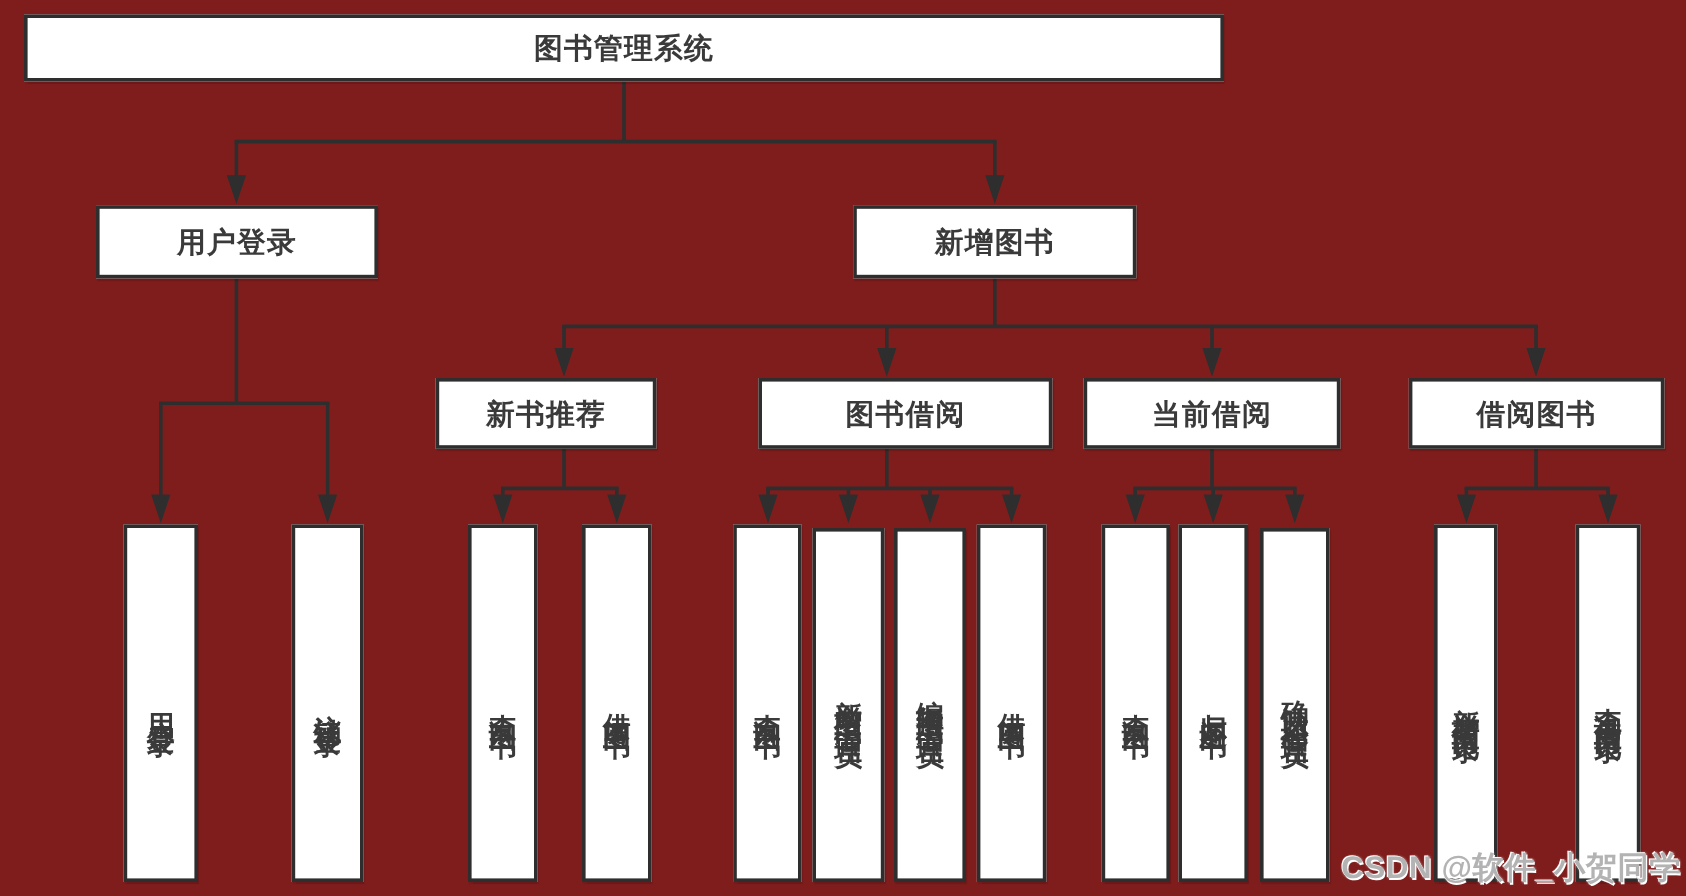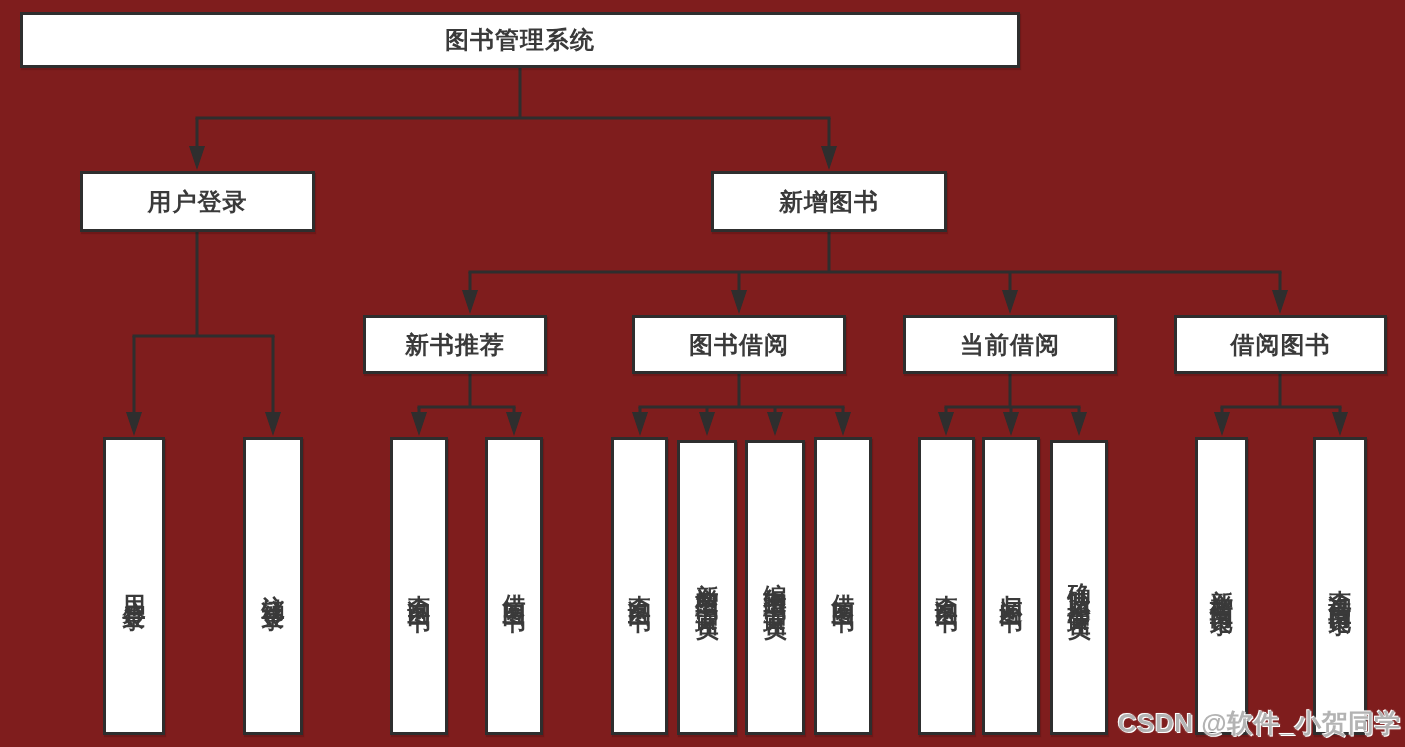--- a/index.html
+++ b/index.html
@@ -148,21 +148,21 @@
   <div class="node h" style="left:80px;top:171px;width:235px;height:61px">
     <span>用户登录</span>
   </div>
   <div class="node h" style="left:711px;top:171px;width:236px;height:61px">
     <span>新增图书</span>
   </div>
 
   <div class="node h" style="left:363px;top:315px;width:184px;height:59px">
     <span>新书推荐</span>
   </div>
-  <div class="node h" style="left:632px;top:315px;width:214px;height:59px">
+  <div class="node h" style="left:632px;top:315px;width:245px;height:59px">
     <span>图书借阅</span>
   </div>
   <div class="node h" style="left:903px;top:315px;width:214px;height:59px">
     <span>当前借阅</span>
   </div>
   <div class="node h" style="left:1174px;top:315px;width:213px;height:59px">
     <span>借阅图书</span>
   </div>
 
   <div class="node v" style="left:103px;top:437px;width:62px;height:298px">

